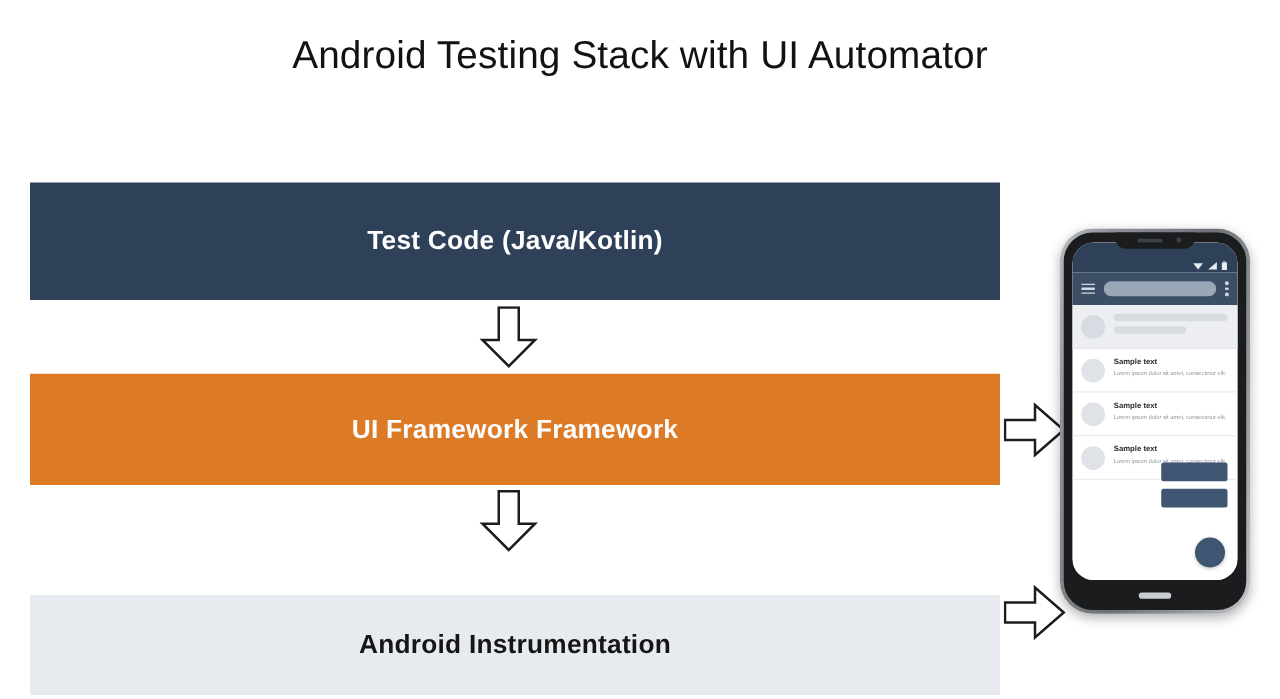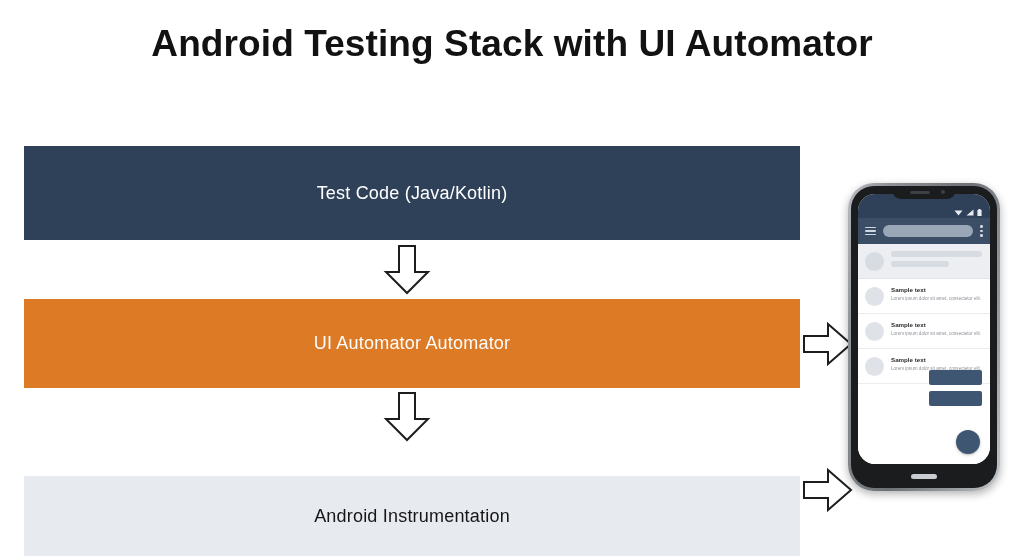--- a/index.html
+++ b/index.html
@@ -21,41 +21,41 @@
     background: #ffffff;
   }
 
   
   .slide-title {
     position: absolute;
     left: 0;
     top: 22px;
     width: 1024px;
     text-align: center;
-    font-size: 37px;
-    font-weight: 700;
+    font-size: 31px;
+    font-weight: 400;
     color: #121212;
     letter-spacing: 0.1px;
     line-height: 44px;
     white-space: nowrap;
   }
 
   
   .stack-bar {
     position: absolute;
     left: 24px;
     width: 776px;
     display: flex;
     align-items: center;
     justify-content: center;
     box-sizing: border-box;
   }
   .stack-bar .bar-label {
-    font-size: 18px;
-    font-weight: 400;
+    font-size: 21px;
+    font-weight: 700;
     letter-spacing: 0.2px;
     white-space: nowrap;
   }
 
   #bar-test-code {
     top: 146px;
     height: 94px;
     background: #2f4158;
   }
   #bar-test-code .bar-label { color: #ffffff; }
@@ -303,21 +303,21 @@
     <span class="bar-label">Test Code (Java/Kotlin)</span>
   </div>
 
   <div id="arrow-down-1" class="arrow">
     <svg width="52" height="50" viewBox="0 0 52 50">
       <polygon points="18,1 34,1 34,27 47,27 26,48 5,27 18,27" fill="#ffffff" stroke="#1d1d1d" stroke-width="2" stroke-linejoin="miter"></polygon>
     </svg>
   </div>
 
   <div id="bar-ui-automator" class="stack-bar">
-    <span class="bar-label">UI Automator Automator</span>
+    <span class="bar-label">UI Framework Framework</span>
   </div>
 
   <div id="arrow-down-2" class="arrow">
     <svg width="52" height="50" viewBox="0 0 52 50">
       <polygon points="18,1 34,1 34,27 47,27 26,48 5,27 18,27" fill="#ffffff" stroke="#1d1d1d" stroke-width="2" stroke-linejoin="miter"></polygon>
     </svg>
   </div>
 
   <div id="bar-instrumentation" class="stack-bar">
     <span class="bar-label">Android Instrumentation</span>

